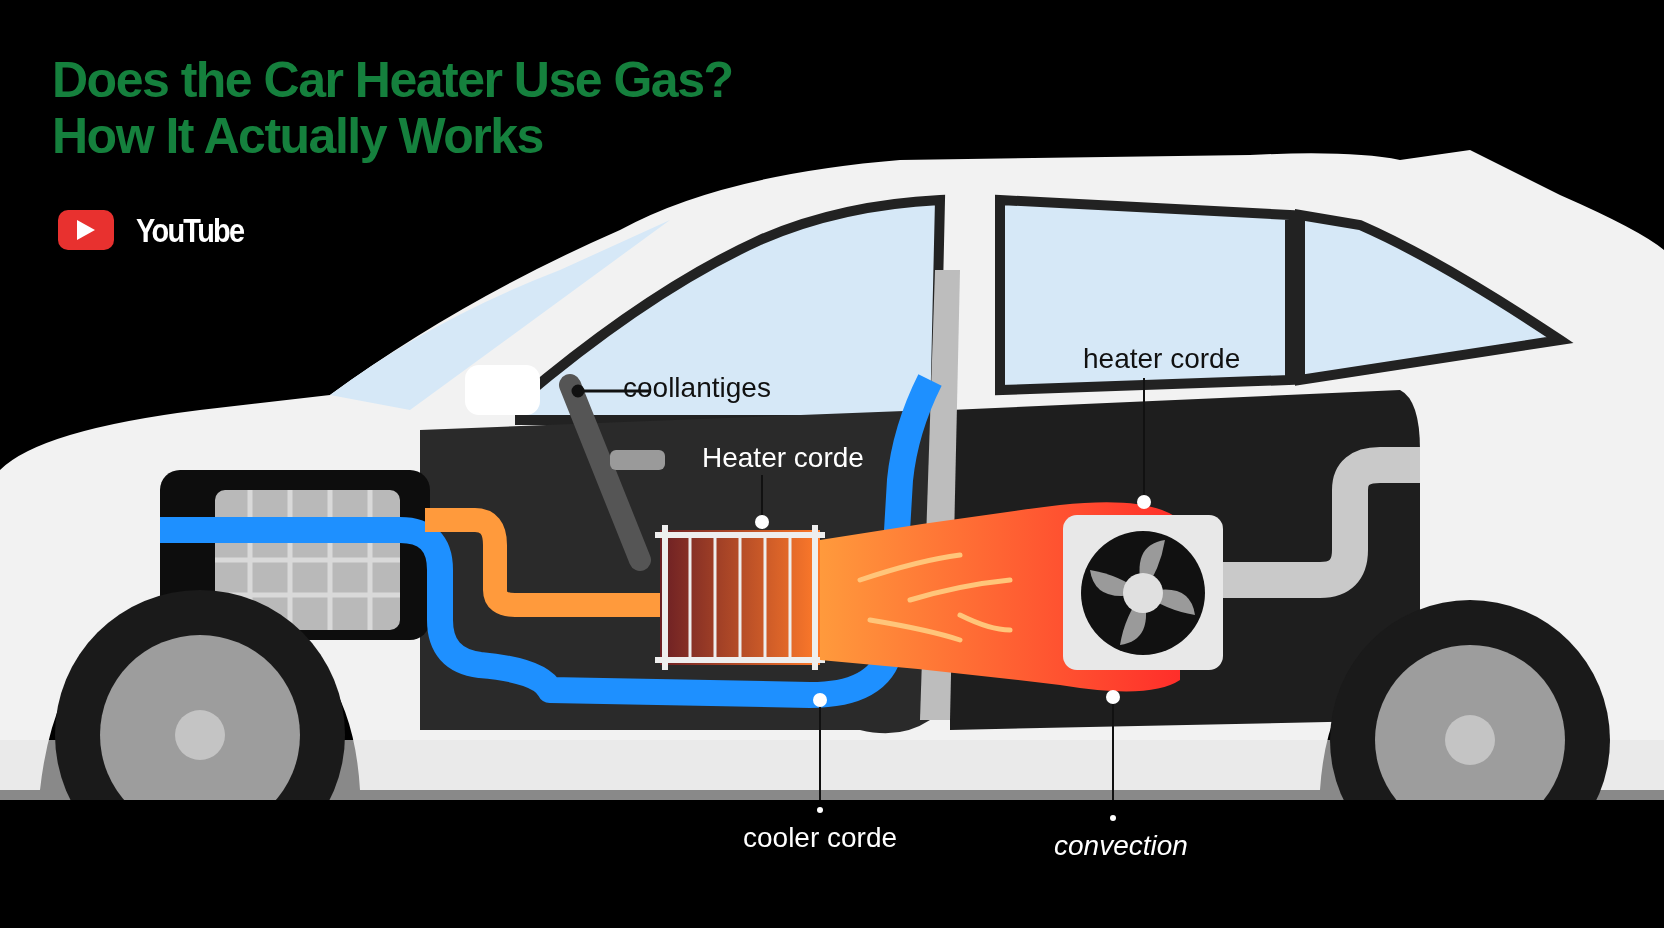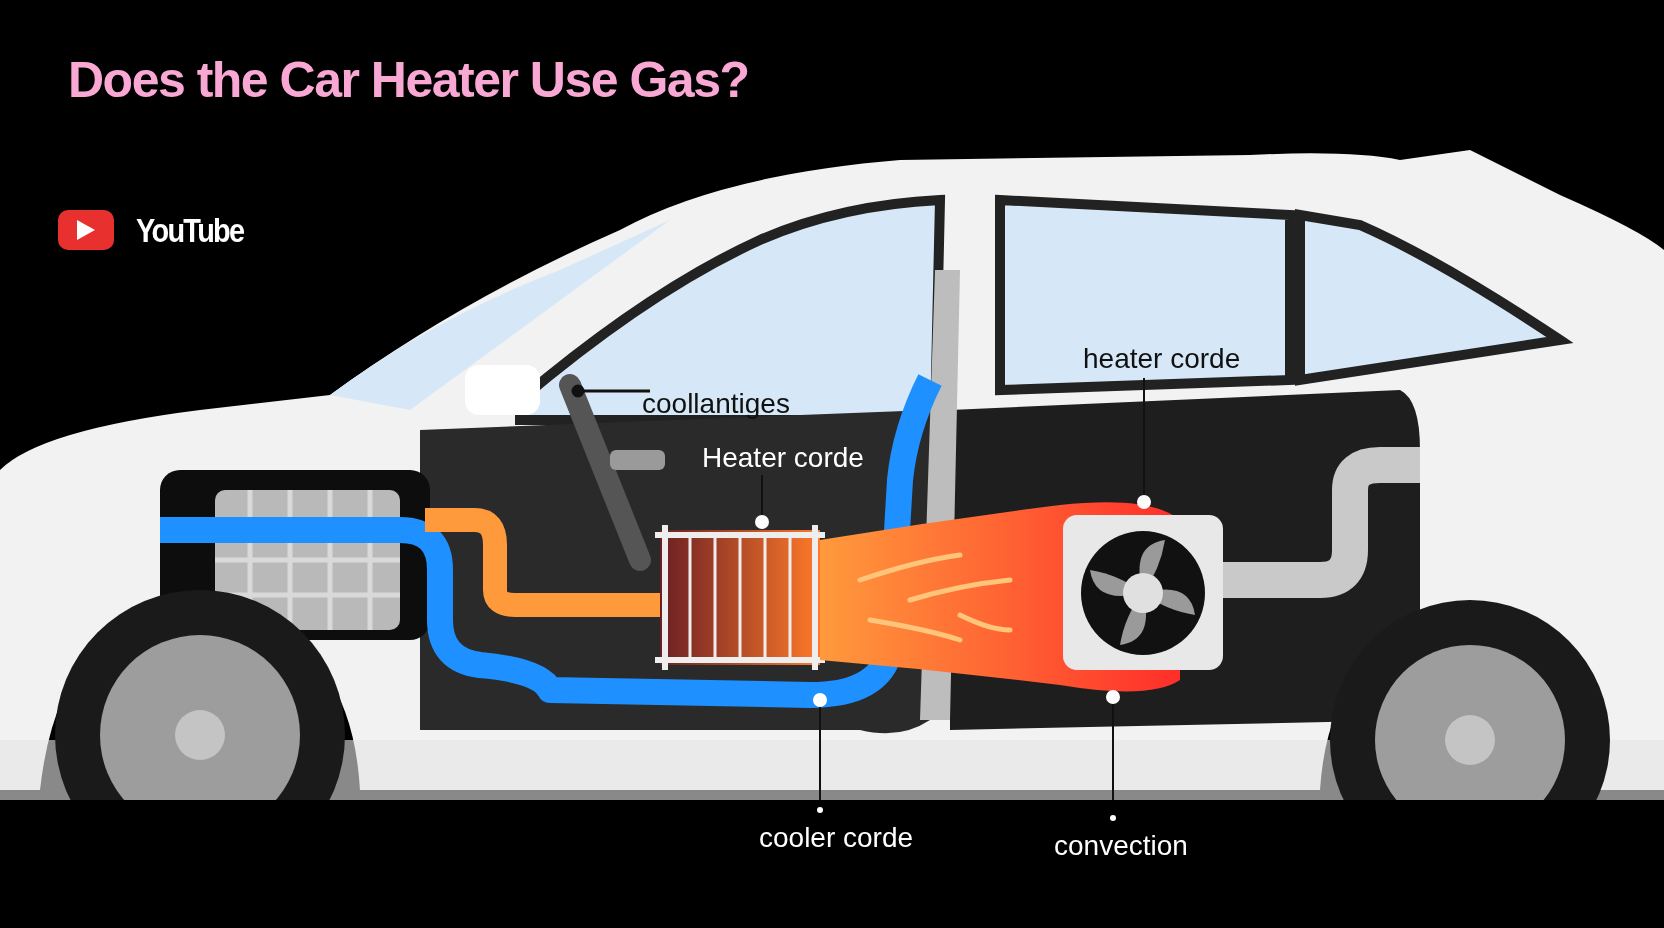--- a/index.html
+++ b/index.html
@@ -1,17 +1,17 @@
 <!DOCTYPE html>
 <html><head>
 <meta charset="utf-8">
 <style>
   html,body{margin:0;padding:0;background:#000;}
   body{width:1664px;height:928px;position:relative;overflow:hidden;font-family:"Liberation Sans",sans-serif;}
-  .title{position:absolute;left:68px;top:52px;color:#f9a8d4;font-weight:bold;font-size:50px;line-height:56px;letter-spacing:-1.5px;}
+  .title{position:absolute;left:52px;top:52px;color:#15803d;font-weight:bold;font-size:50px;line-height:56px;letter-spacing:-1.5px;}
   .yt{position:absolute;left:58px;top:210px;display:flex;align-items:center;gap:22px;}
   .yt-logo{width:56px;height:40px;background:#e8312f;border-radius:10px;display:flex;align-items:center;justify-content:center;}
   .yt-text{color:#fff;font-weight:bold;font-size:34px;letter-spacing:-2px;transform:scaleX(0.85);transform-origin:left;}
   svg.scene{position:absolute;left:0;top:0;}
   .lbl{position:absolute;font-size:28px;white-space:nowrap;}
   .lbl.dark{color:#111;}
   .lbl.light{color:#fff;}
 </style>
 </head>
 <body>
@@ -127,28 +127,29 @@
     <circle cx="1144" cy="502" r="7"></circle>
     <circle cx="820" cy="700" r="7"></circle>
     <circle cx="1113" cy="697" r="7"></circle>
     <circle cx="820" cy="810" r="3"></circle>
     <circle cx="1113" cy="818" r="3"></circle>
   </g>
 </svg>
 
 <div class="title">
   <div>Does the Car Heater Use Gas?</div>
+  <div>How It Actually Works</div>
 </div>
 
 <div class="yt">
   <div class="yt-logo">
     <svg width="22" height="24" viewBox="0 0 22 24">
         <path d="M2 2 L20 12 L2 22 Z" fill="#fff"></path>
       </svg>
   </div>
   <span class="yt-text">YouTube</span>
 </div>
 
-<div class="lbl dark" style="left:642px;top:372px;margin-top:16px;">coollantiges</div>
+<div class="lbl dark" style="left:623px;top:372px;">coollantiges</div>
 <div class="lbl light" style="left:702px;top:442px;">Heater corde</div>
 <div class="lbl dark" style="left:1083px;top:343px;">heater corde</div>
-<div class="lbl light" style="left:759px;top:822px;text-align:right;">cooler corde</div>
-<div class="lbl light" style="left:1054px;top:830px;">convection</div>
+<div class="lbl light" style="left:743px;top:822px;text-align:right;">cooler corde</div>
+<div class="lbl light" style="left:1054px;top:830px;font-style:italic;">convection</div>
 
 </body></html>

